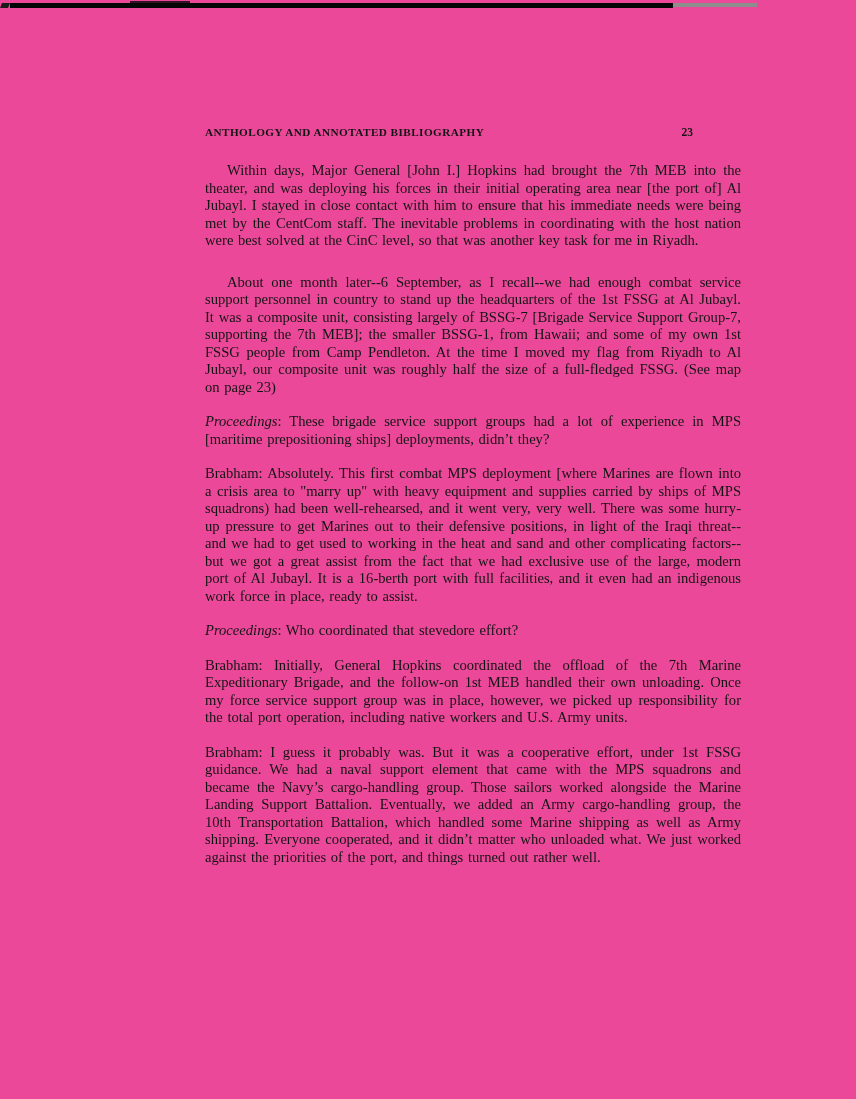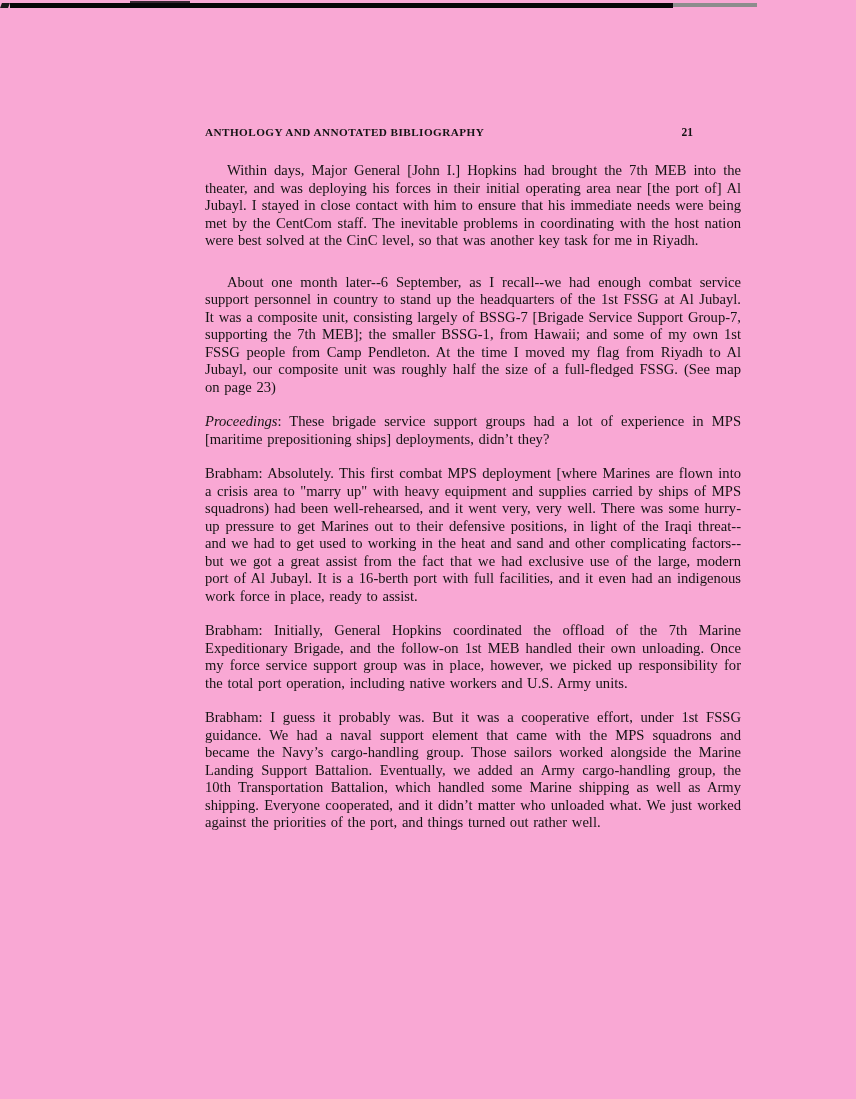--- a/index.html
+++ b/index.html
@@ -4,21 +4,21 @@
 <style>
   html, body {
     margin: 0;
     padding: 0;
     background: #ffffff;
   }
   .page {
     position: relative;
     width: 856px;
     height: 1099px;
-    background: #f9a8d4;
+    background: #ec4899;
     overflow: hidden;
     font-family: "Liberation Serif", serif;
   }
   .scan-blob {
     position: absolute;
     left: 1px;
     top: 3px;
     width: 8px;
     height: 5px;
     background: #1a1a1a;
@@ -97,25 +97,26 @@
 <body>
 
 <div class="page">
   <div class="scan-blob"></div>
   <div class="scan-bar-black" style="background: rgb(6, 6, 6);"></div>
   <div class="scan-bar-gray" style="background: rgb(141, 141, 141);"></div>
 
   <div class="content">
     <div class="header-row">
       <span>ANTHOLOGY AND ANNOTATED BIBLIOGRAPHY</span>
-      <span class="pagenum">21</span>
+      <span class="pagenum">23</span>
     </div>
 
     <div class="body-text">
         <p class="narrative">Within days, Major General [John I.] Hopkins had brought the 7th MEB into the theater, and was deploying his forces in their initial operating area near [the port of] Al Jubayl. I stayed in close contact with him to ensure that his immediate needs were being met by the CentCom staff. The inevitable problems in coordinating with the host nation were best solved at the CinC level, so that was another key task for me in Riyadh.</p>
         <p class="narrative">About one month later--6 September, as I recall--we had enough combat service support personnel in country to stand up the headquarters of the 1st FSSG at Al Jubayl. It was a composite unit, consisting largely of BSSG-7 [Brigade Service Support Group-7, supporting the 7th MEB]; the smaller BSSG-1, from Hawaii; and some of my own 1st FSSG people from Camp Pendleton. At the time I moved my flag from Riyadh to Al Jubayl, our composite unit was roughly half the size of a full-fledged FSSG. (See map on page 23)</p>
         <p class="qa"><span class="speaker-italic">Proceedings</span>: These brigade service support groups had a lot of experience in MPS [maritime prepositioning ships] deployments, didn’t they?</p>
         <p class="qa"><span class="speaker-bold">Brabham</span>: Absolutely. This first combat MPS deployment [where Marines are flown into a crisis area to "marry up" with heavy equipment and supplies carried by ships of MPS squadrons) had been well-rehearsed, and it went very, very well. There was some hurry-up pressure to get Marines out to their defensive positions, in light of the Iraqi threat--and we had to get used to working in the heat and sand and other complicating factors--but we got a great assist from the fact that we had exclusive use of the large, modern port of Al Jubayl. It is a 16-berth port with full facilities, and it even had an indigenous work force in place, ready to assist.</p>
+        <p class="qa"><span class="speaker-italic">Proceedings</span>: Who coordinated that stevedore effort?</p>
         <p class="qa"><span class="speaker-bold">Brabham</span>: Initially, General Hopkins coordinated the offload of the 7th Marine Expeditionary Brigade, and the follow-on 1st MEB handled their own unloading. Once my force service support group was in place, however, we picked up responsibility for the total port operation, including native workers and U.S. Army units.</p>
         <p class="qa"><span class="speaker-bold">Brabham</span>: I guess it probably was. But it was a cooperative effort, under 1st FSSG guidance. We had a naval support element that came with the MPS squadrons and became the Navy’s cargo-handling group. Those sailors worked alongside the Marine Landing Support Battalion. Eventually, we added an Army cargo-handling group, the 10th Transportation Battalion, which handled some Marine shipping as well as Army shipping. Everyone cooperated, and it didn’t matter who unloaded what. We just worked against the priorities of the port, and things turned out rather well.</p>
       </div>
   </div>
 </div>
 
 </body></html>

